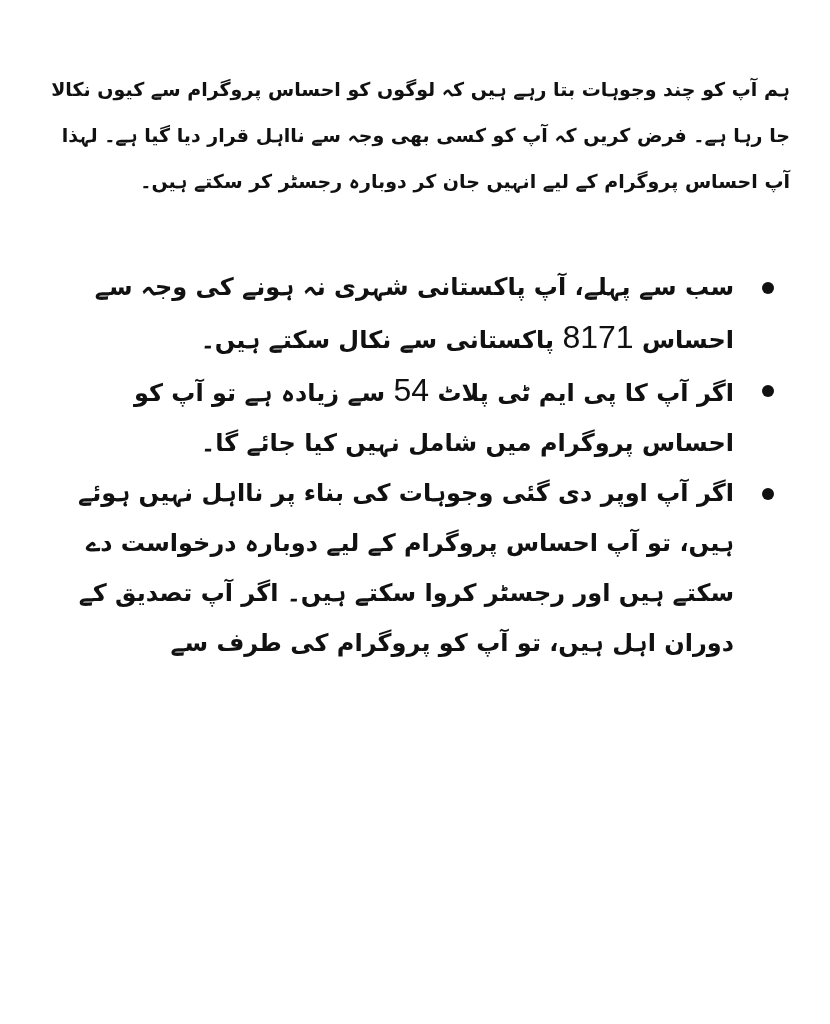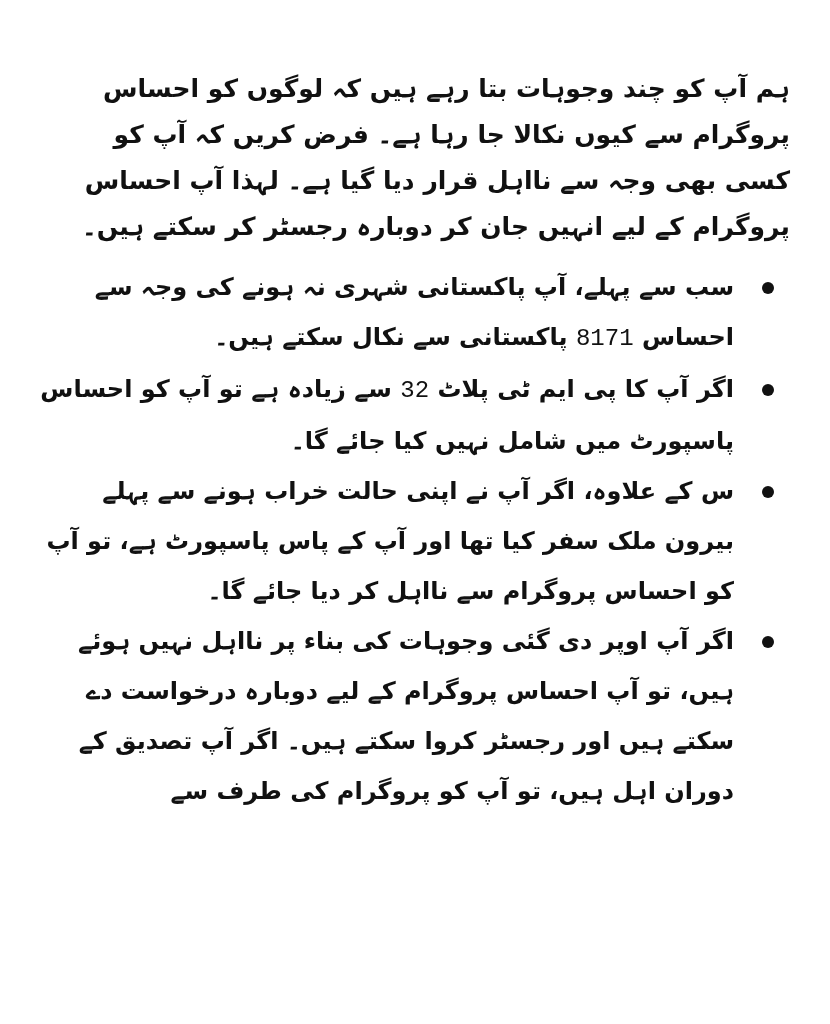--- a/index.html
+++ b/index.html
@@ -22,21 +22,21 @@
       width: 830px;
       height: 1024px;
       direction: rtl;
       box-sizing: border-box;
     }
     .intro {
       position: absolute;
       right: 40px;
       left: 40px;
       top: 66px;
-      font-size: 25px;
+      font-size: 19px;
       line-height: 46px;
       text-align: right;
       margin: 0;
       font-weight: bold;
     }
     .bullets {
       position: absolute;
       right: 40px;
       left: 40px;
       top: 262px;
@@ -56,45 +56,41 @@
     .bullet-item .dot {
       position: absolute;
       right: 16px;
       top: 20px;
       width: 12px;
       height: 12px;
       border-radius: 50%;
       background: #111111;
     }
     .num {
-      font-family: Liberation Mono, monospace;
+      font-family: Liberation Sans, sans-serif;
       font-weight: normal;
-      font-size: 24px;
+      font-size: 32px;
       direction: ltr;
       unicode-bidi: embed;
       margin-top: 48px;
     }
   </style>
 </head>
 <body>
 
 <div class="page">
   <p class="intro">ہم آپ کو چند وجوہات بتا رہے ہیں کہ لوگوں کو احساس پروگرام سے کیوں نکالا جا رہا ہے۔ فرض کریں کہ آپ کو کسی بھی وجہ سے نااہل قرار دیا گیا ہے۔ لہذا آپ احساس پروگرام کے لیے انہیں جان کر دوبارہ رجسٹر کر سکتے ہیں۔</p>
 
   <ul class="bullets">
     <li class="bullet-item">
       <span class="dot"></span>
       <span>سب سے پہلے، آپ پاکستانی شہری نہ ہونے کی وجہ سے احساس </span><span class="num">8171</span><span> پاکستانی سے نکال سکتے ہیں۔</span>
     </li>
     <li class="bullet-item">
       <span class="dot"></span>
-      <span>اگر آپ کا پی ایم ٹی پلاٹ </span><span class="num">32</span><span> سے زیادہ ہے تو آپ کو احساس پاسپورٹ میں شامل نہیں کیا جائے گا۔</span>
-    </li>
-    <li class="bullet-item">
-      <span class="dot"></span>
-      <span>س کے علاوہ، اگر آپ نے اپنی حالت خراب ہونے سے پہلے بیرون ملک سفر کیا تھا اور آپ کے پاس پاسپورٹ ہے، تو آپ کو احساس پروگرام سے نااہل کر دیا جائے گا۔</span>
+      <span>اگر آپ کا پی ایم ٹی پلاٹ </span><span class="num">54</span><span> سے زیادہ ہے تو آپ کو احساس پروگرام میں شامل نہیں کیا جائے گا۔</span>
     </li>
     <li class="bullet-item">
       <span class="dot"></span>
       <span>اگر آپ اوپر دی گئی وجوہات کی بناء پر نااہل نہیں ہوئے ہیں، تو آپ احساس پروگرام کے لیے دوبارہ درخواست دے سکتے ہیں اور رجسٹر کروا سکتے ہیں۔ اگر آپ تصدیق کے دوران اہل ہیں، تو آپ کو پروگرام کی طرف سے </span>
     </li>
   </ul>
 </div>
 
 </body></html>

